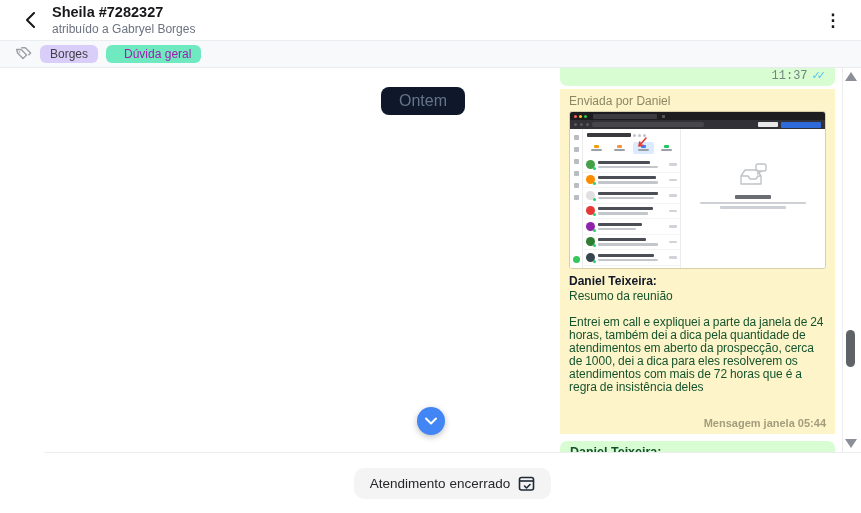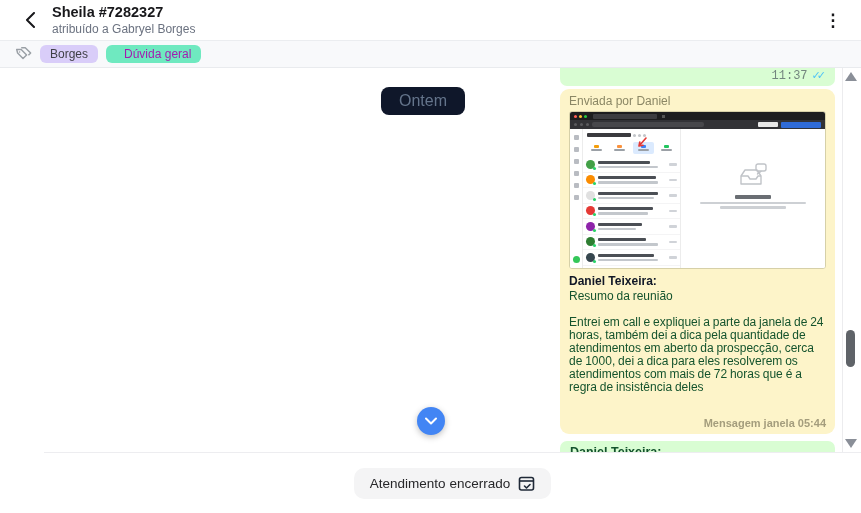--- a/index.html
+++ b/index.html
@@ -27,21 +27,21 @@
   .badge.green  { background:#6fe9c0; color:#a21caf;padding-left:18px; }
 
   
   .chat { position:absolute; top:68px; left:0; width:861px; height:384px; background:#fff; overflow:hidden; }
   .chat-divider { position:absolute; left:842px; top:0; bottom:0; width:1px; background:#ececee; }
 
   .date-chip { position:absolute; top:19px; left:423px; transform:translateX(-50%);
                background:#0f172a; color:#64748b; font-size:16px; padding:5px 18px; border-radius:8px; }
 
   .msg-col { position:absolute; top:0; right:26px; width:275px; }
-  .bubble { border-radius:9px; }
+  .bubble { border-radius:0; }
   .b-green { background:#d9fdd3; }
   .b-yellow { background:#fdf4c9; }
 
   .b1 { height:18px; border-radius:0 0 7px 7px; display:flex; align-items:center; justify-content:flex-end;
         padding:0 9px 3px 9px; gap:4px; }
   .msg-time { font-size:12px; color:#74867f;font-family:Liberation Mono, monospace; }
   .checks { color:#4fc3f7; font-size:11px; letter-spacing:-4px; padding-right:4px; }
 
   .b2 { margin-top:3px; height:345px; padding:5px 9px; position:relative; overflow:hidden; }
   .note-sender { font-size:12px; font-weight:500; color:#8b8765; display:block; margin-bottom:3px; }

